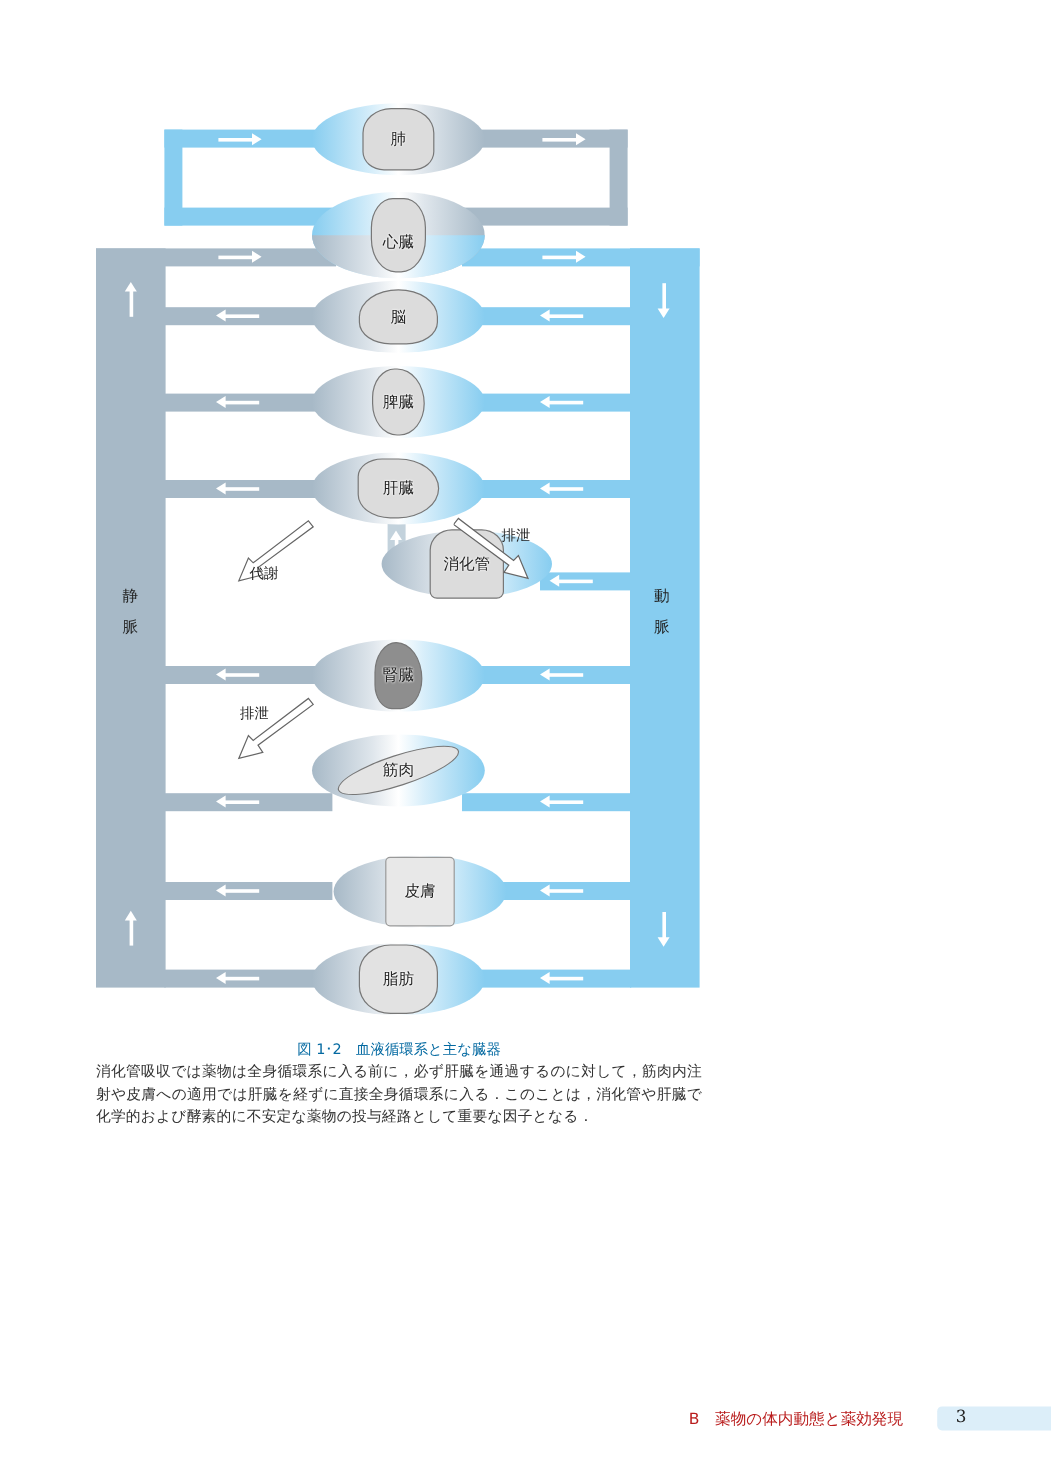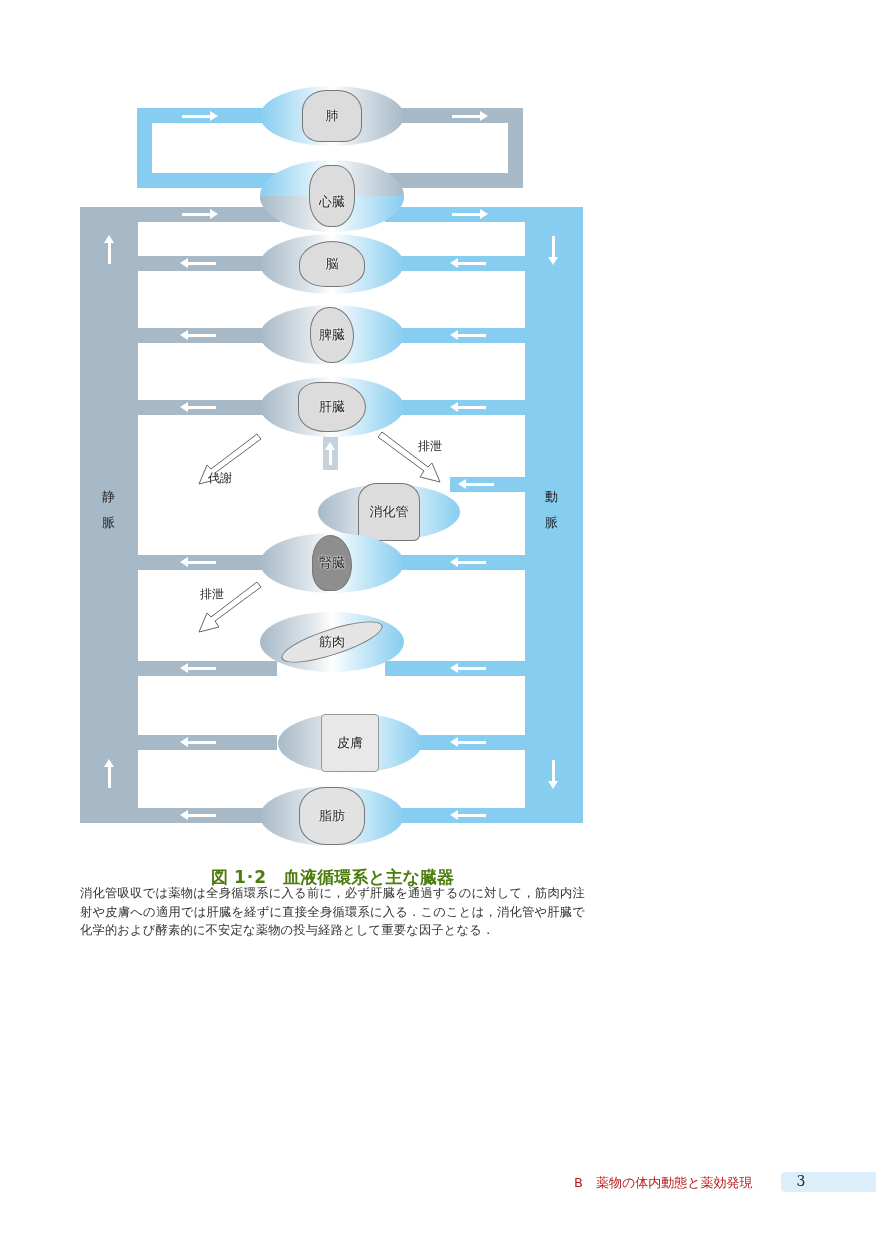--- a/index.html
+++ b/index.html
@@ -19,21 +19,21 @@
   .arrow-h::after { content:""; position:absolute; top:-4px; border-top:5.5px solid transparent; border-bottom:5.5px solid transparent; }
   .arrow-h.right::after { right:-6px; border-left:8px solid #fff; }
   .arrow-h.left::after { left:-6px; border-right:8px solid #fff; }
   .arrow-v { position:absolute; width:3px; height:22px; background:#fff; }
   .arrow-v::after { content:""; position:absolute; left:-4px; border-left:5.5px solid transparent; border-right:5.5px solid transparent; }
   .arrow-v.up::after { top:-7px; border-bottom:8px solid #fff; }
   .arrow-v.down::after { bottom:-7px; border-top:8px solid #fff; }
   .vlabel { position:absolute; font-size:13px; color:#222; }
   .small-label { position:absolute; font-size:12px; color:#222; }
   .caption-title { position:absolute; left:80px; width:505px; top:866px; text-align:center;
-     font-family:"DejaVu Sans","Liberation Sans",sans-serif; font-weight:bold; font-size:17px; color:#4d7c0f; }
+     font-family:"DejaVu Sans","Liberation Sans",sans-serif; font-weight:normal; font-size:12px; color:#0369a1; }
   .caption-body { position:absolute; left:80px; width:505px; top:884px;
      font-family:"DejaVu Sans","Liberation Sans",sans-serif; font-size:12.3px; line-height:18.5px; color:#333;
      text-align:justify; letter-spacing:0.15px; }
   .footer-text { position:absolute; left:574px; top:1174px; font-family:"DejaVu Sans","Liberation Sans",sans-serif; font-size:13px; color:#b91c1c; }
   .footer-bar { position:absolute; left:781px; top:1172px; width:95px; height:20px; background:#dceef9; border-radius:4px 0 0 4px; }
   .footer-page { position:absolute; left:0; width:40px; top:1px; text-align:center; font-size:14px; color:#222; font-family:"DejaVu Serif","Liberation Serif",serif; }
 </style>
 </head>
 <body>
 
@@ -123,21 +123,21 @@
 <div class="ellipse" style="left:260px;top:305px;font-family:Liberation Mono, monospace;">
   <div class="organ" style="width:42px;height:54px;border-radius:45% 55% 50% 50%;"></div>
   <div class="organ-label">脾臓</div>
 </div>
 
 <div class="ellipse" style="left:260px;top:377px;">
   <div class="organ" style="width:66px;height:48px;border-radius:30% 50% 50% 40%;"></div>
   <div class="organ-label">肝臓</div>
 </div>
 
-<div class="ellipse" style="left:318px;top:484px;width:142px;height:56px;">
+<div class="ellipse" style="left:318px;top:442px;width:142px;height:56px;">
   <div class="organ" style="width:60px;height:56px;border-radius:30% 30% 10% 10%;"></div>
   <div class="organ-label">消化管</div>
 </div>
 
 <div class="ellipse" style="left:260px;top:533px;">
   <div class="organ" style="width:38px;height:54px;border-radius:50% 60% 50% 40%;background:#8e8e8e;"></div>
   <div class="organ-label">腎臓</div>
 </div>
 
 <div class="ellipse" style="left:260px;top:612px;">

